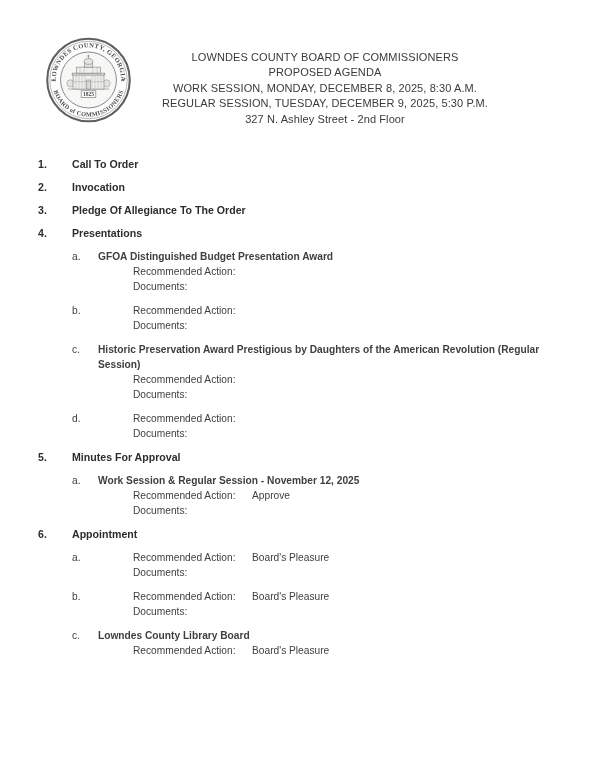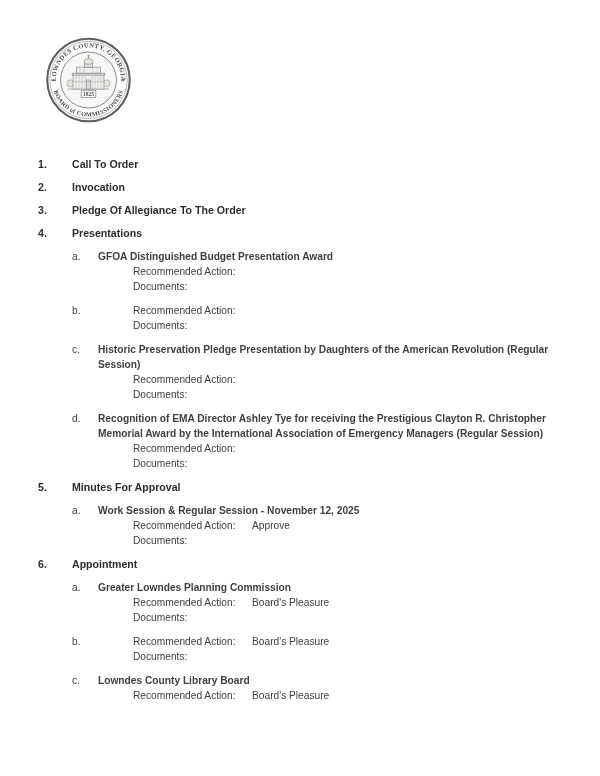--- a/index.html
+++ b/index.html
@@ -130,20 +130,27 @@
       <rect x="45.5" y="29.5" width="9" height="5.5" fill="#e9e9e6" stroke="#7d7d7d"></rect>
       <ellipse cx="50" cy="28.5" rx="5" ry="3.4" fill="#e4e4e1" stroke="#7d7d7d"></ellipse>
       <line x1="50" y1="25" x2="50" y2="22.5" stroke="#7d7d7d"></line>
       <circle cx="50" cy="22" r="0.9" fill="#8a8a8a"></circle>
     </g>
 
     <rect x="41.5" y="62.5" width="17" height="8" fill="#fafaf9" stroke="#808080" stroke-width="0.8"></rect>
     <text x="50" y="69" font-size="6.4" font-weight="bold" fill="#4c4c4c" text-anchor="middle">1825</text>
   </svg>
 
+  <div class="header-text">
+    <div>LOWNDES COUNTY BOARD OF COMMISSIONERS</div>
+    <div>PROPOSED AGENDA</div>
+    <div>WORK SESSION, MONDAY, DECEMBER 8, 2025, 8:30 A.M.</div>
+    <div>REGULAR SESSION, TUESDAY, DECEMBER 9, 2025, 5:30 P.M.</div>
+    <div>327 N. Ashley Street - 2nd Floor</div>
+  </div>
 </div>
 
 <div class="agenda" id="agenda">
   <div class="agenda-main">
     <span class="num">1.</span>
     <span class="title">Call To Order</span>
   </div>
 
   <div class="agenda-main">
     <span class="num">2.</span>
@@ -181,36 +188,34 @@
       </div>
       <div class="meta-line">
         <span class="meta-label">Documents:</span>
       </div>
     </div>
   </div>
 
   <div class="agenda-sub">
     <span class="letter">c.</span>
     <div class="content">
-      <div class="sub-title">Historic Preservation Pledge Presentation by Daughters of the American Revolution (Regular
+      <div class="sub-title">Historic Preservation Award Prestigious by Daughters of the American Revolution (Regular
 Session)</div>
       <div class="meta-line">
         <span class="meta-label">Recommended Action:</span><span></span>
       </div>
       <div class="meta-line">
         <span class="meta-label">Documents:</span>
       </div>
     </div>
   </div>
 
   <div class="agenda-sub">
     <span class="letter">d.</span>
     <div class="content">
-      <div class="sub-title">Recognition of EMA Director Ashley Tye for receiving the Prestigious Clayton R. Christopher
-Memorial Award by the International Association of Emergency Managers (Regular Session)</div>
       <div class="meta-line">
         <span class="meta-label">Recommended Action:</span><span></span>
       </div>
       <div class="meta-line">
         <span class="meta-label">Documents:</span>
       </div>
     </div>
   </div>
 
   <div class="agenda-main">
@@ -232,21 +237,20 @@
   </div>
 
   <div class="agenda-main">
     <span class="num">6.</span>
     <span class="title">Appointment</span>
   </div>
 
   <div class="agenda-sub">
     <span class="letter">a.</span>
     <div class="content">
-      <div class="sub-title">Greater Lowndes Planning Commission</div>
       <div class="meta-line">
         <span class="meta-label">Recommended Action:</span><span>Board's Pleasure</span>
       </div>
       <div class="meta-line">
         <span class="meta-label">Documents:</span>
       </div>
     </div>
   </div>
 
   <div class="agenda-sub">

